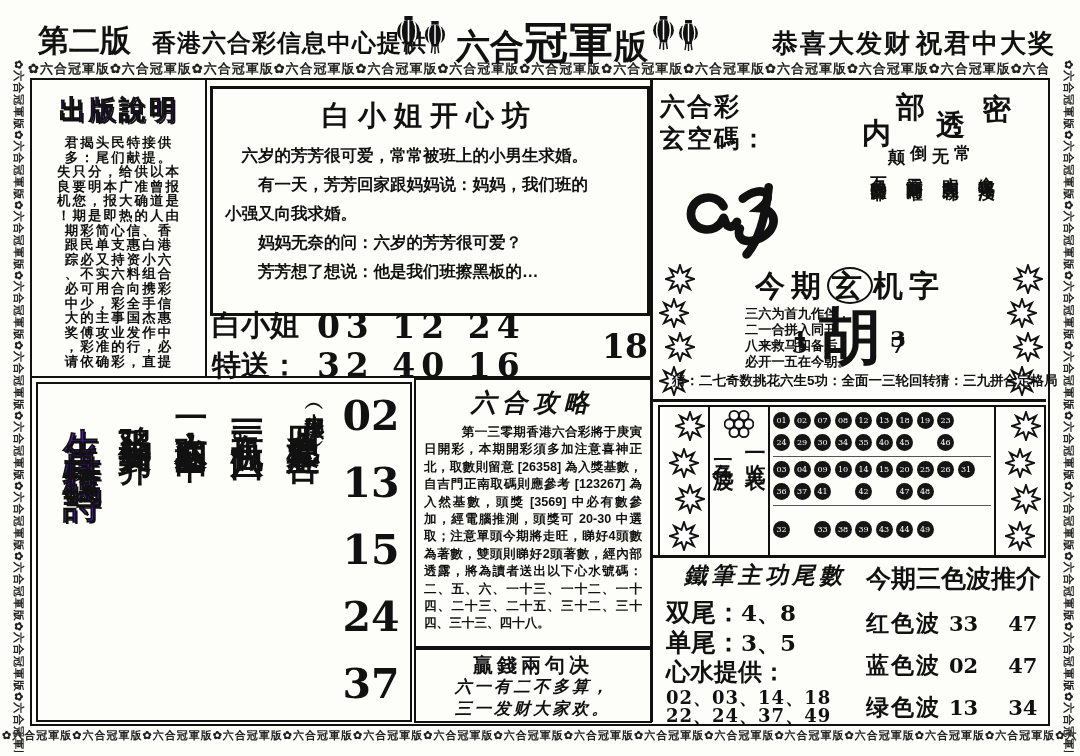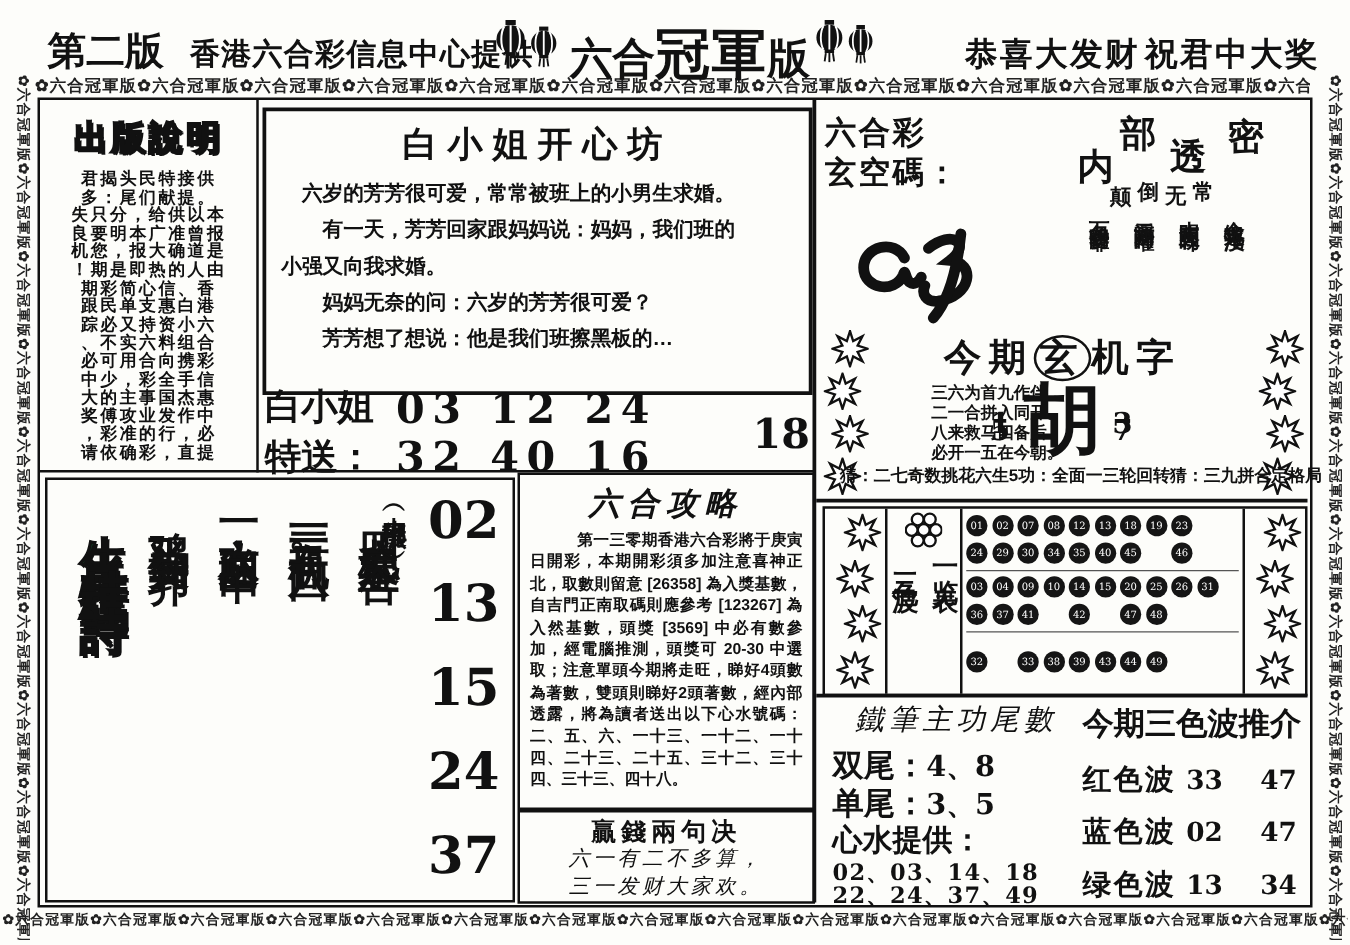--- a/index.html
+++ b/index.html
@@ -1,20 +1,20 @@
 <!DOCTYPE html>
 <html><head>
 <meta charset="utf-8">
 <style>
   html,body{margin:0;padding:0;background:#e8e8e4;}
   .page{position:relative;width:1080px;height:756px;background:#fdfdfa;color:#111;
         font-family:"Liberation Sans",sans-serif;overflow:hidden;}
   .abs{position:absolute;}
   .serif{font-family:"DejaVu Serif",serif;}
-  .outline{color:#14532d;-webkit-text-stroke:1.6px #111;text-shadow:2px 2px 0 #111;font-weight:700;}
+  .outline{color:#4c1d95;-webkit-text-stroke:1.6px #111;text-shadow:2px 2px 0 #111;font-weight:400;}
 
   
   .pat{font-size:11px;letter-spacing:1px;color:#222;white-space:nowrap;overflow:hidden;font-weight:bold;}
   .pat-top{left:28px;top:60px;width:1020px;height:18px;font-size:13px;}
   .pat-bottom{left:2px;top:728px;width:1076px;height:20px;}
   .pat-v{writing-mode:vertical-rl;text-orientation:sideways;width:24px;height:692px;}
   .pat-left{left:2px;top:60px;}
   .pat-right{left:1052px;top:60px;}
 
   
@@ -60,21 +60,21 @@
            justify-content:space-between;align-items:center;font-size:41px;font-weight:bold;}
 
   
   .gl-box{left:414px;top:378px;width:234px;height:266px;border:2px solid #111;}
   .gl-title{left:0;top:6px;width:100%;text-align:center;font-size:25px;font-weight:900;font-style:italic;letter-spacing:6px;}
   .gl-body{left:8px;top:44px;width:218px;font-size:12.6px;font-weight:bold;line-height:17.4px;
            text-align:justify;text-indent:3em;}
   
   .yq-box{left:414px;top:648px;width:234px;height:71px;border:2px solid #111;}
   .yq-title{left:0;top:2px;width:100%;text-align:center;font-size:20px;font-weight:900;letter-spacing:4px;}
-  .yq-line{left:0;width:100%;text-align:center;font-size:16.5px;font-weight:normal;letter-spacing:3px;font-style:italic;}
+  .yq-line{left:0;width:100%;text-align:center;font-size:16.5px;font-weight:bold;letter-spacing:3px;font-style:italic;}
 
   
   .xk-label{left:660px;top:90px;font-size:25px;font-weight:900;line-height:32px;letter-spacing:2px;}
   .xk-glyph{left:678px;top:168px;}
   .nt-char{font-size:29px;font-weight:900;}
   .nt-sub{left:888px;top:142px;font-size:17px;font-weight:900;letter-spacing:5px;}
   .nt-sub span{display:inline-block;}
   .nt-cols{left:868px;top:164px;display:flex;gap:14px;}
   .nt-col{writing-mode:vertical-rl;font-size:16.5px;font-weight:900;letter-spacing:2px;height:96px;}
 
@@ -101,21 +101,21 @@
   .cw-label .vcol{writing-mode:vertical-rl;font-size:21px;font-weight:900;letter-spacing:6px;}
   .cw-grid{flex:1;display:flex;flex-direction:column;justify-content:space-between;padding:1px 3px;}
   .ball-group{border-bottom:1.5px solid #555;flex:1;display:flex;flex-direction:column;justify-content:space-evenly;}
   .ball-group:last-child{border-bottom:none;}
   .ball-row{display:flex;gap:3.5px;height:18px;}
   .ball{width:17px;height:17px;border-radius:50%;background:#151515;color:#fff;font-size:8px;
         display:inline-flex;align-items:center;justify-content:center;font-family:"DejaVu Serif",serif;}
   .ball.gap{background:transparent;}
 
   
-  .tb-title{left:684px;top:560px;font-size:23px;font-weight:400;font-style:italic;letter-spacing:4px;}
+  .tb-title{left:684px;top:560px;font-size:23px;font-weight:700;font-style:italic;letter-spacing:4px;}
   .tb-line{left:666px;font-size:25px;font-weight:900;white-space:nowrap;}
   .tb-line .serif{font-size:23px;}
   .tb-xs{left:666px;font-size:18px;font-weight:bold;font-family:"DejaVu Serif",serif;letter-spacing:1px;}
   .tj-title{left:866px;top:562px;font-size:25px;font-weight:900;white-space:nowrap;}
   .tj-row{left:866px;width:174px;display:flex;align-items:baseline;}
   .tj-row .lbl{font-size:23px;font-weight:900;letter-spacing:2px;}
   .tj-row .v{font-family:"DejaVu Serif",serif;font-size:21px;font-weight:bold;}
   .tj-row .v1{margin-left:8px;} .tj-row .v2{margin-left:30px;}
 </style>
 </head>

